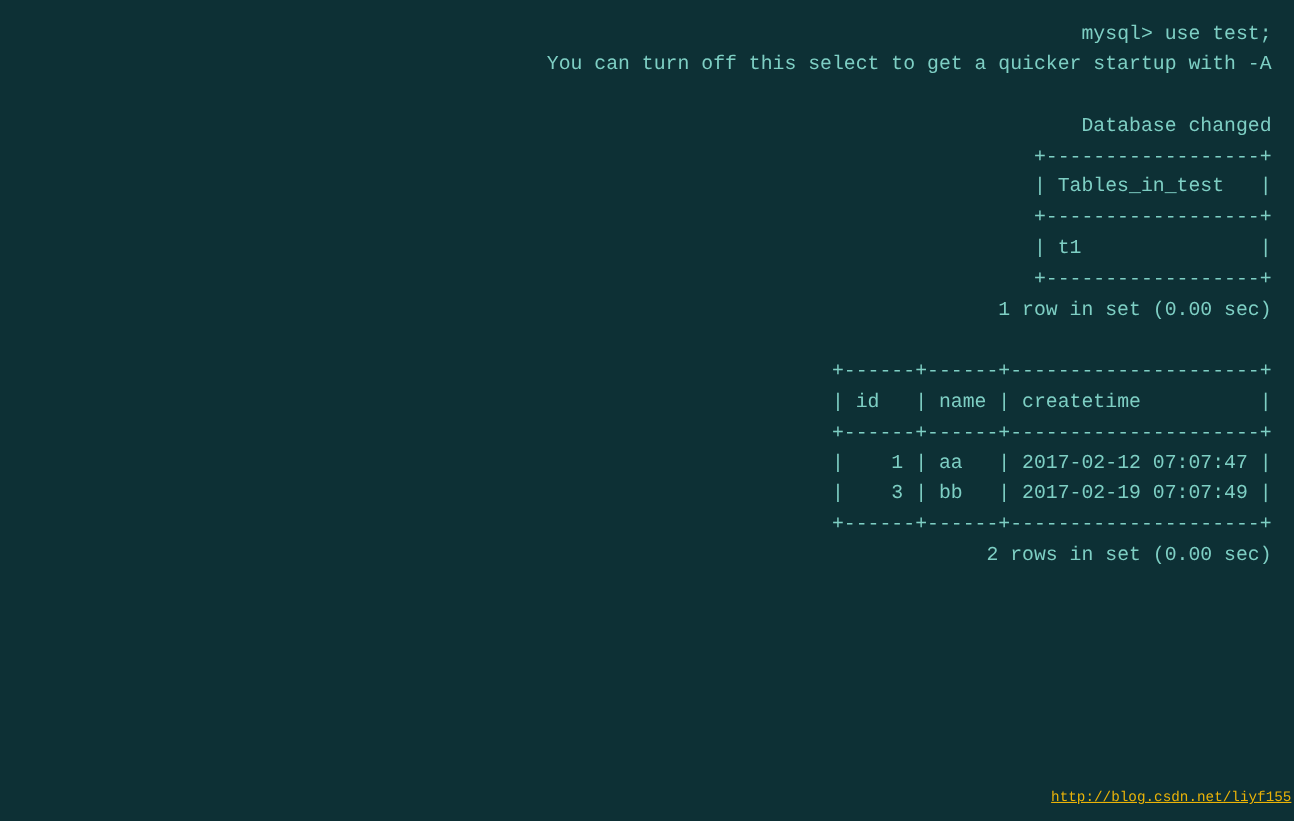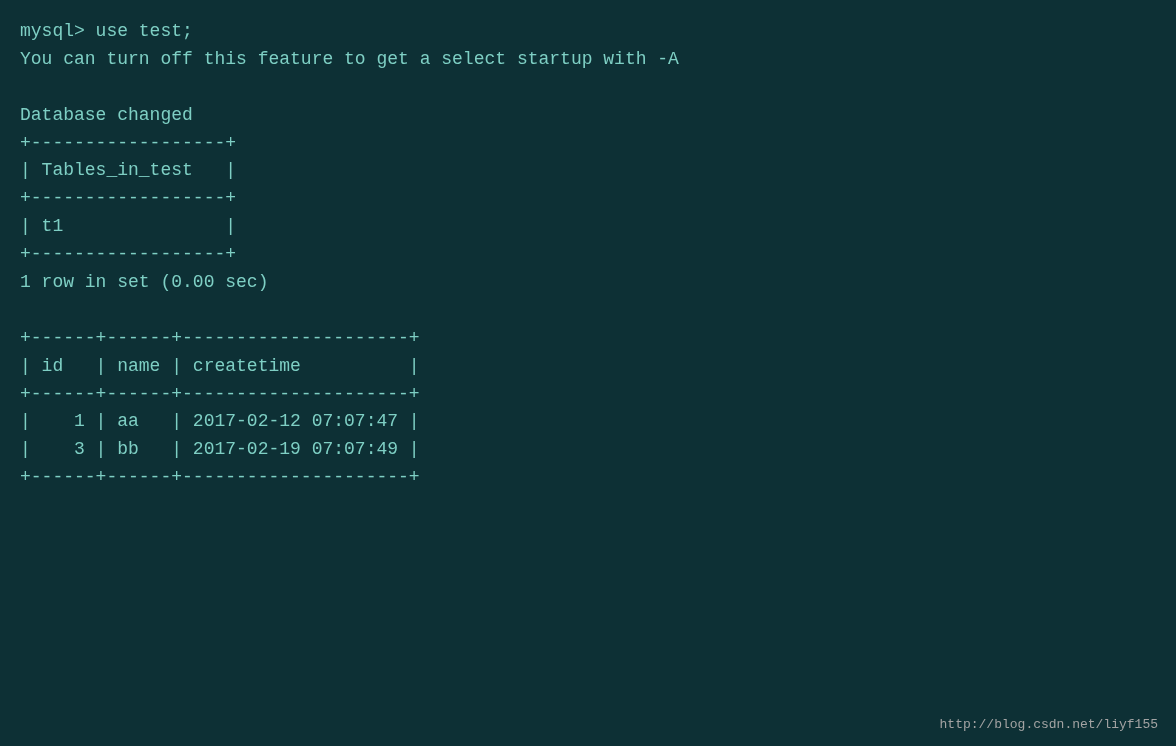--- a/index.html
+++ b/index.html
@@ -21,52 +21,55 @@
     .terminal {
       width: 100%;
       height: 100%;
       padding: 18px 20px;
       position: relative;
     }
 
     .line {
       line-height: 1.55;
       white-space: pre;
+      text-align: right;
     }
 
     .blank {
       height: 1.55em;
     }
 
     .watermark {
       position: absolute;
       bottom: 14px;
-      right: 18px;
+      right: 2px;
       font-size: 13px;
-      color: #a3a3a3;
+      color: #eab308;
       font-family: 'Courier New', Courier, monospace;
+      text-decoration: underline;
     }
   </style>
 </head>
 <body>
 
 <div class="terminal">
   <div id="lines-container">
       <div class="line">mysql&gt; use test;</div>
-      <div class="line">You can turn off this feature to get a select startup with -A</div>
+      <div class="line">You can turn off this select to get a quicker startup with -A</div>
       <div class="blank"></div>
       <div class="line">Database changed</div>
       <div class="line">+------------------+</div>
       <div class="line">| Tables_in_test   |</div>
       <div class="line">+------------------+</div>
       <div class="line">| t1               |</div>
       <div class="line">+------------------+</div>
       <div class="line">1 row in set (0.00 sec)</div>
       <div class="blank"></div>
       <div class="line">+------+------+---------------------+</div>
       <div class="line">| id   | name | createtime          |</div>
       <div class="line">+------+------+---------------------+</div>
       <div class="line">|    1 | aa   | 2017-02-12 07:07:47 |</div>
       <div class="line">|    3 | bb   | 2017-02-19 07:07:49 |</div>
       <div class="line">+------+------+---------------------+</div>
+      <div class="line">2 rows in set (0.00 sec)</div>
     </div>
   <div class="watermark">http://blog.csdn.net/liyf155</div>
 </div>
 
 </body></html>

